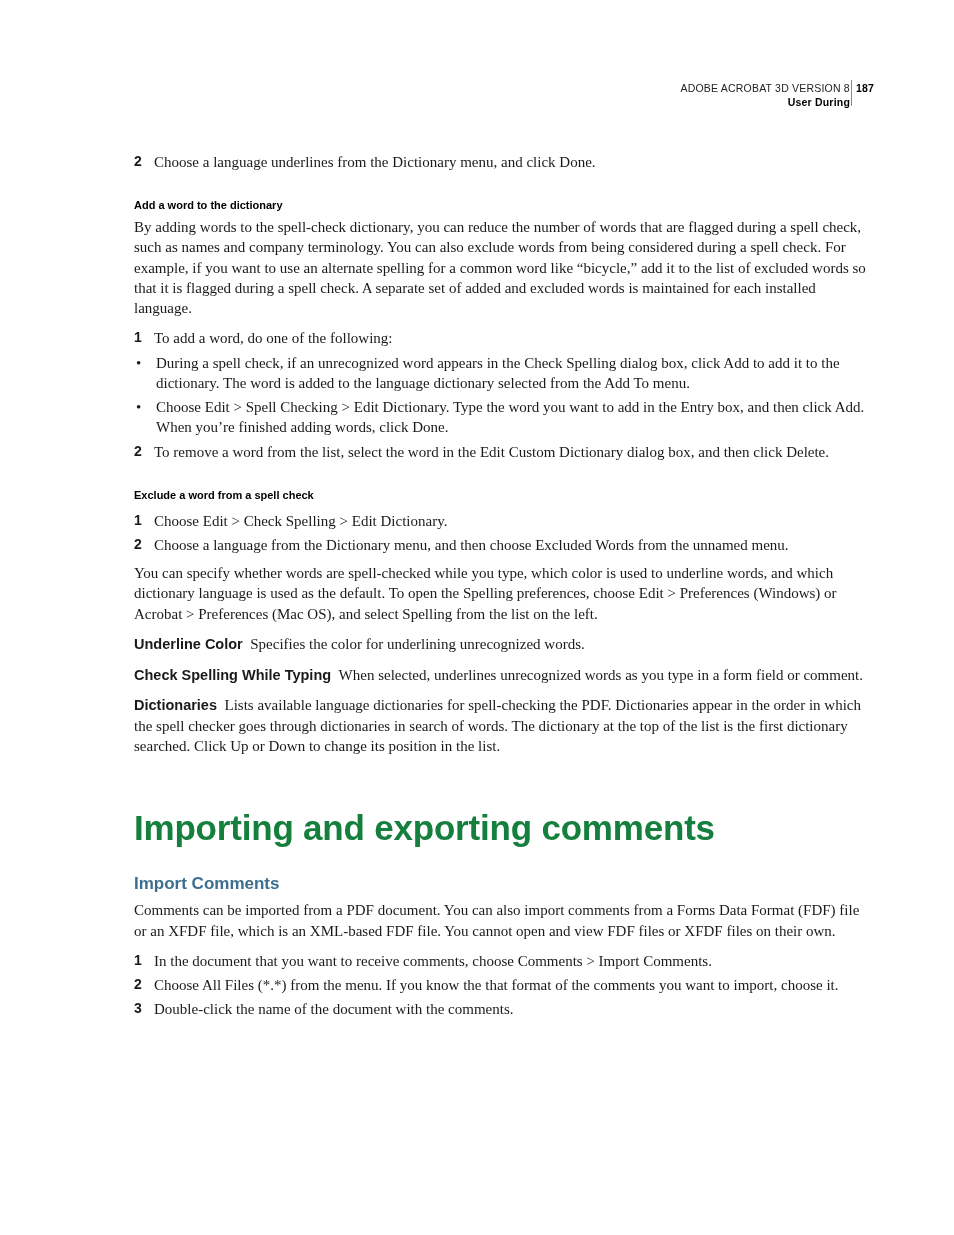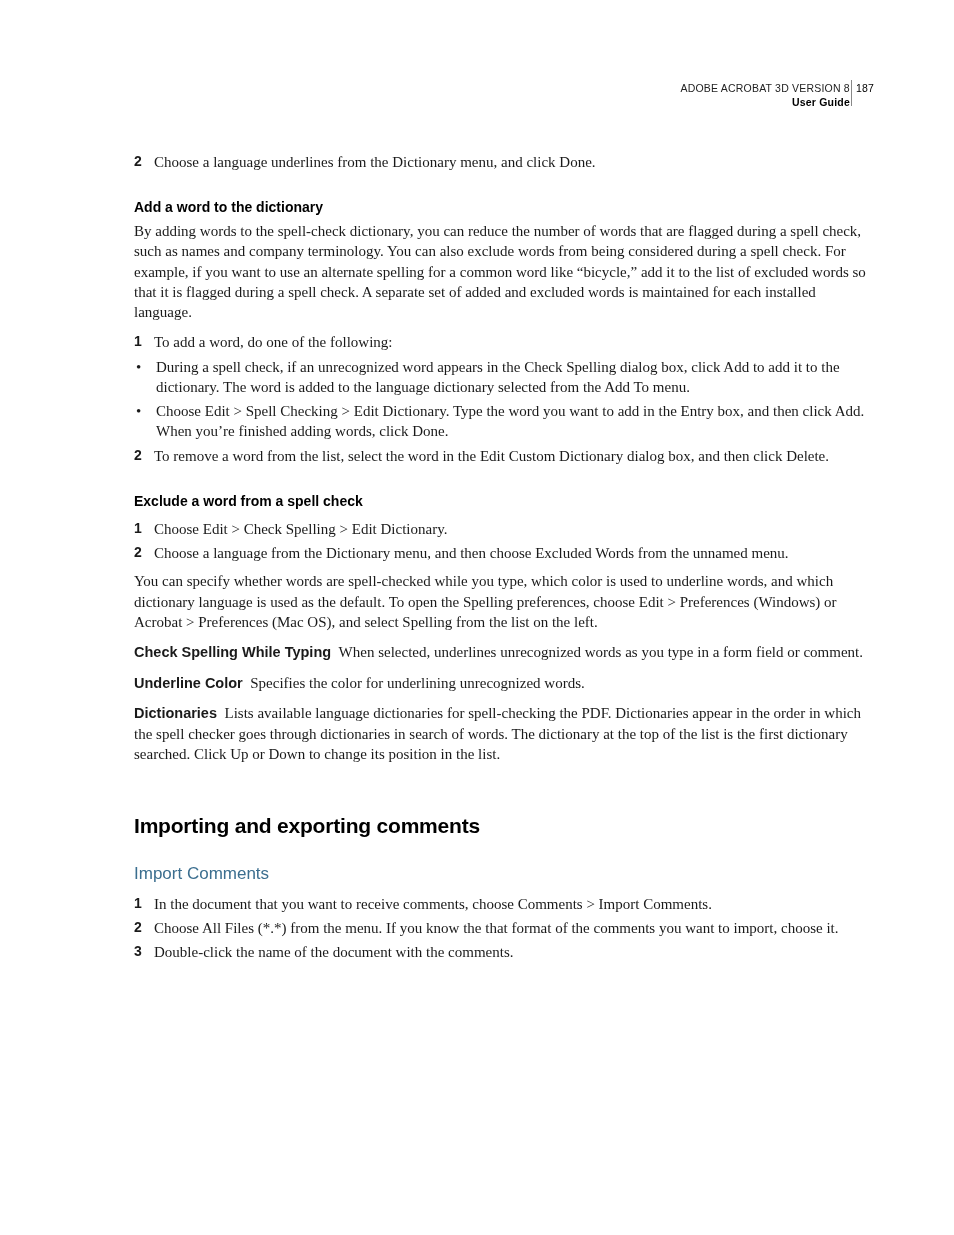--- a/index.html
+++ b/index.html
@@ -23,21 +23,21 @@
     top: 82px;
     right: 80px;
     text-align: right;
     font-family: "Myriad Pro", "Helvetica Neue", Arial, sans-serif;
     font-size: 10.5px;
     line-height: 1.3;
     letter-spacing: 0.2px;
   }
   .header .line1 { display: flex; align-items: center; justify-content: flex-end; }
   .header .product { color: #222; }
-  .header .pagenum { font-weight: 400; margin-left: 6px; color: #000; }
+  .header .pagenum { font-weight: 700; margin-left: 6px; color: #000; }
   .header .guide { font-weight: 700; display: block; margin-right: 24px;}
   .header-divider {
     position: absolute;
     top: 80px;
     right: 102px;
     width: 1px;
     height: 26px;
     background: #888;
   }
   .content {
@@ -65,64 +65,64 @@
   .bullet-item .bullet {
     width: 20px;
     flex: 0 0 20px;
     text-align: left;
     padding-left: 2px;
   }
   .bullet-item .text { flex: 1; }
   .heading-bold {
     font-family: "Myriad Pro", "Helvetica Neue", Arial, sans-serif;
     font-weight: 700;
-    font-size: 14px;
+    font-size: 11px;
     margin-top: 26px;
     margin-bottom: 4px;
     color: #000;
   }
   .para {
     margin: 4px 0 10px 0;
   }
   .term-run .term {
     font-family: "Myriad Pro", "Helvetica Neue", Arial, sans-serif;
     font-weight: 700;
     font-size: 14.5px;
   }
   .h1 {
     font-family: "Myriad Pro", "Helvetica Neue", Arial, sans-serif;
     font-weight: 700;
-    font-size: 21px;
+    font-size: 35px;
     margin-top: 48px;
     margin-bottom: 22px;
-    color: #000000;
+    color: #15803d;
     letter-spacing: -0.2px;
   }
   .h2 {
     font-family: "Myriad Pro", "Helvetica Neue", Arial, sans-serif;
-    font-weight: 400;
+    font-weight: 700;
     font-size: 17px;
     color: #3b6e8f;
     margin-top: 10px;
     margin-bottom: 4px;
   }
   .list-block { margin: 8px 0; }
 </style>
 </head>
 <body>
 
 <div class="page">
 
   <div class="header-divider"></div>
   <div class="header">
     <div class="line1">
       <span class="product">ADOBE ACROBAT 3D VERSION 8</span>
       <span class="pagenum">187</span>
     </div>
-    <span class="guide">User Guide</span>
+    <span class="guide">User During</span>
   </div>
 
   <div class="content">
 
     <div class="ol-item">
       <div class="num">2</div>
       <div class="text">Choose a language underlines from the Dictionary menu, and click Done.</div>
     </div>
 
     <div class="heading-bold">Add a word to the dictionary</div>
@@ -155,31 +155,32 @@
       </div>
       <div class="ol-item">
         <div class="num">2</div>
         <div class="text">Choose a language from the Dictionary menu, and then choose Excluded Words from the unnamed menu.</div>
       </div>
     </div>
 
     <div class="para">You can specify whether words are spell-checked while you type, which color is used to underline words, and which dictionary language is used as the default. To open the Spelling preferences, choose Edit &gt; Preferences (Windows) or Acrobat &gt; Preferences (Mac OS), and select Spelling from the list on the left.</div>
 
     <div class="para term-run">
-      <span class="term">Check Spelling While Typing</span>&nbsp;&nbsp;<span>When selected, underlines unrecognized words as you type in a form field or comment.</span>
+      <span class="term">Underline Color</span>&nbsp;&nbsp;<span>Specifies the color for underlining unrecognized words.</span>
     </div>
     <div class="para term-run">
-      <span class="term">Underline Color</span>&nbsp;&nbsp;<span>Specifies the color for underlining unrecognized words.</span>
+      <span class="term">Check Spelling While Typing</span>&nbsp;&nbsp;<span>When selected, underlines unrecognized words as you type in a form field or comment.</span>
     </div>
     <div class="para term-run">
       <span class="term">Dictionaries</span>&nbsp;&nbsp;<span>Lists available language dictionaries for spell-checking the PDF. Dictionaries appear in the order in which the spell checker goes through dictionaries in search of words. The dictionary at the top of the list is the first dictionary searched. Click Up or Down to change its position in the list.</span>
     </div>
 
     <div class="h1">Importing and exporting comments</div>
     <div class="h2">Import Comments</div>
+    <div class="para">Comments can be imported from a PDF document. You can also import comments from a Forms Data Format (FDF) file or an XFDF file, which is an XML-based FDF file. You cannot open and view FDF files or XFDF files on their own.</div>
 
     <div class="list-block">
       <div class="ol-item">
         <div class="num">1</div>
         <div class="text">In the document that you want to receive comments, choose Comments &gt; Import Comments.</div>
       </div>
       <div class="ol-item">
         <div class="num">2</div>
         <div class="text">Choose All Files (*.*) from the menu. If you know the that format of the comments you want to import, choose it.</div>
       </div>

